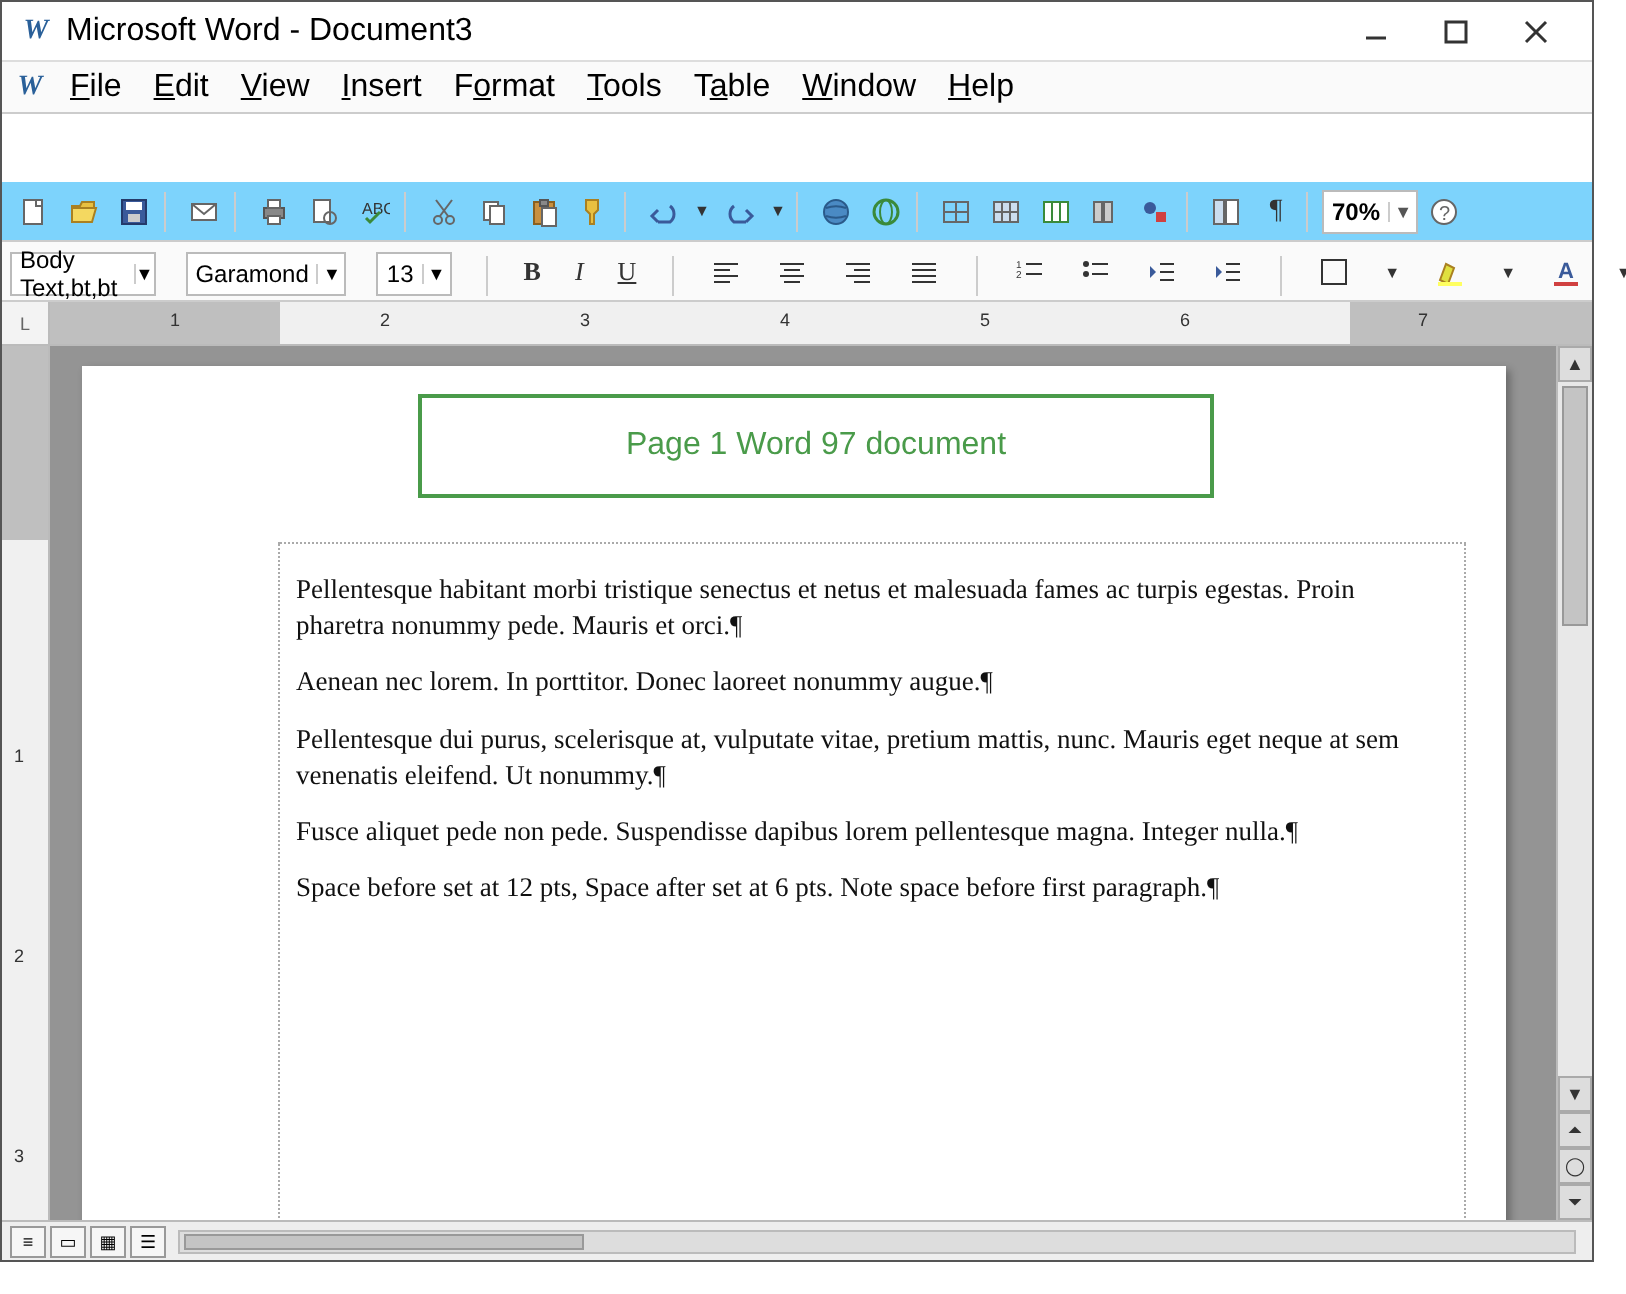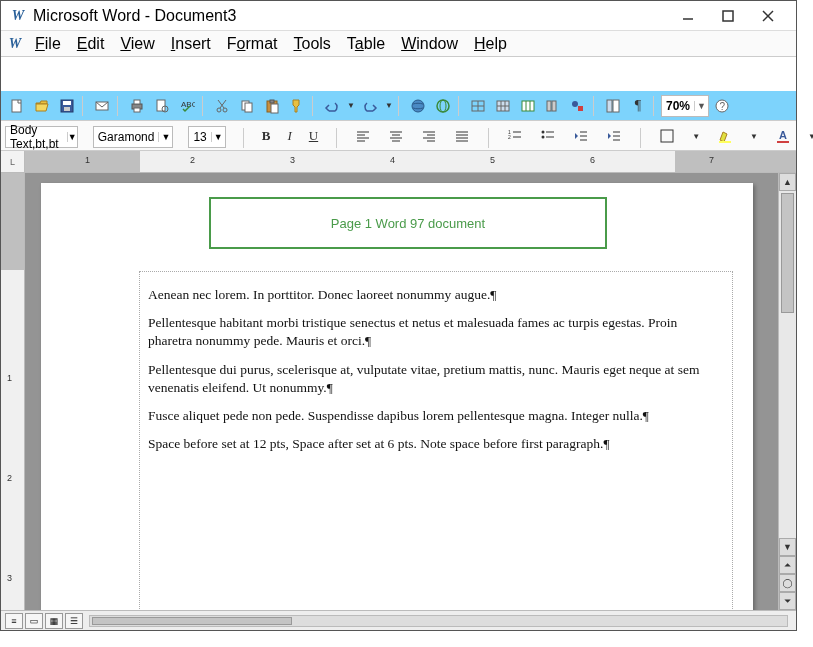--- a/index.html
+++ b/index.html
@@ -30,21 +30,21 @@
 .h-ruler .shade-r { right: 0; left: 650px; }
 .h-ruler .tick { position: absolute; top: 4px; font-size: 9px; color: #333; }
 .workspace { flex: 1; display: flex; background: #949494; overflow: hidden; }
 .v-ruler { width: 24px; background: #f0f0f0; border-right: 1px solid #bbb; position: relative; }
 .v-ruler .shade-t { position: absolute; left: 0; right: 0; top: 0; height: 97px; background: #bfbfbf; }
 .v-ruler .vtick { position: absolute; left: 6px; font-size: 9px; color: #333; }
 .canvas { flex: 1; position: relative; overflow: hidden; background: #949494; }
 .page { position: absolute; left: 16px; top: 10px; width: 712px; height: 560px; background: #fff; box-shadow: 2px 2px 4px rgba(0,0,0,.3); }
 .margin-box { position: absolute; left: 98px; top: 88px; right: 20px; bottom: 0; border: 1px dotted #aaa; padding: 4px 8px; font-family: Garamond, Georgia, serif; font-size: 13.5px; line-height: 1.35; color: #111; }
 .margin-box p { margin-top: 10px; margin-bottom: 5px; }
-.annotation { position: absolute; left: 168px; top: 14px; width: 398px; height: 52px; border: 2px solid #4a9b4a; display: flex; flex-direction: column; align-items: center; justify-content: center; font-family: Arial, sans-serif; font-size: 13px; color: #4a9b4a; }
+.annotation { position: absolute; left: 168px; top: 14px; width: 398px; height: 52px; border: 2px solid #4a9b4a; display: flex; flex-direction: column; align-items: center; justify-content: center; font-family: Arial, sans-serif; font-size: 16px; color: #4a9b4a; }
 .pil { font-family: Garamond, Georgia, serif; }
 .vscroll { width: 18px; background: #e8e8e8; border-left: 1px solid #bbb; position: relative; }
 .vscroll .thumb { position: absolute; left: 2px; right: 2px; top: 20px; height: 120px; background: #c4c4c4; border: 1px solid #999; }
 .vscroll .arr { position: absolute; left: 0; right: 0; height: 18px; display: flex; align-items: center; justify-content: center; font-size: 9px; color: #333; background: #ddd; border: 1px solid #aaa; cursor: pointer; }
 .statusbar { height: 20px; background: #eee; border-top: 1px solid #bbb; display: flex; align-items: center; padding: 0 4px; gap: 2px; }
 .statusbar .sbtn { width: 18px; height: 16px; border: 1px solid #999; background: #f6f6f6; font-size: 9px; display: flex; align-items: center; justify-content: center; cursor: pointer; }
 svg { display: block; }
 .ico { width: 16px; height: 16px; }
 </style>
 </head>
@@ -371,22 +371,22 @@
       <span class="vtick" style="top:200px;">1</span>
       <span class="vtick" style="top:300px;">2</span>
       <span class="vtick" style="top:400px;">3</span>
     </div>
     <div class="canvas">
       <div class="page">
         <div class="annotation">
           <div>Page 1 Word 97 document</div>
         </div>
         <div class="margin-box">
+          <p class="pil">Pellentesque habitant morbi tristique senectus et netus et malesuada fames ac turpis egestas. Proin pharetra nonummy pede. Mauris et orci.¶</p>
           <p class="pil">Aenean nec lorem. In porttitor. Donec laoreet nonummy augue.¶</p>
-          <p class="pil">Pellentesque habitant morbi tristique senectus et netus et malesuada fames ac turpis egestas. Proin pharetra nonummy pede. Mauris et orci.¶</p>
           <p class="pil">Pellentesque dui purus, scelerisque at, vulputate vitae, pretium mattis, nunc. Mauris eget neque at sem venenatis eleifend. Ut nonummy.¶</p>
           <p class="pil">Fusce aliquet pede non pede. Suspendisse dapibus lorem pellentesque magna. Integer nulla.¶</p>
           <p class="pil">Space before set at 12 pts, Space after set at 6 pts. Note space before first paragraph.¶</p>
         </div>
       </div>
     </div>
     <div class="vscroll">
       <div class="arr" style="top:0;">▲</div>
       <div class="thumb"></div>
       <div class="arr" style="bottom:54px;">▼</div>

